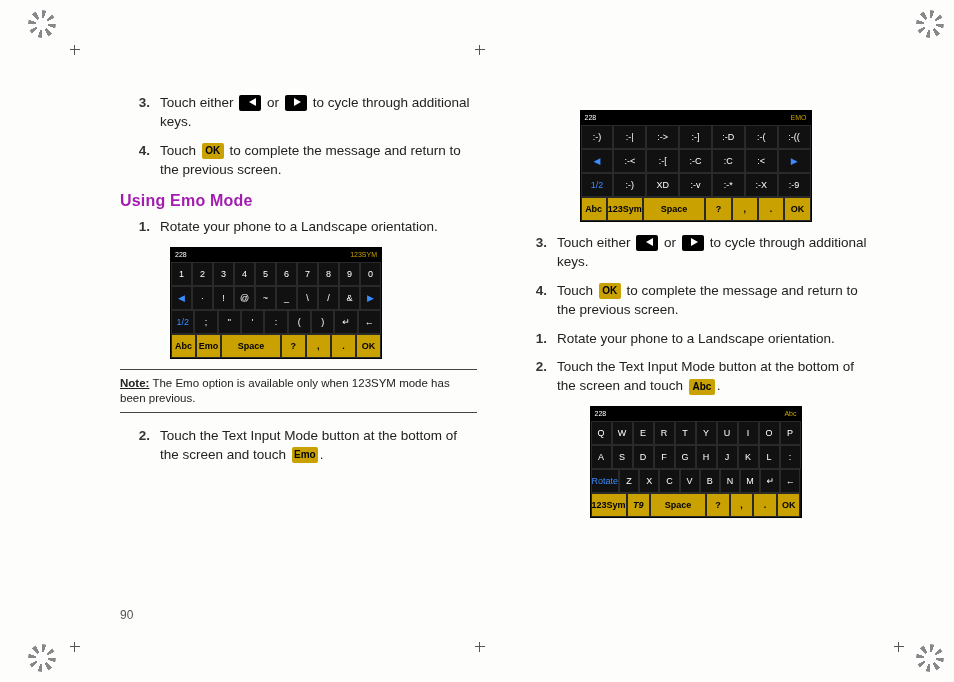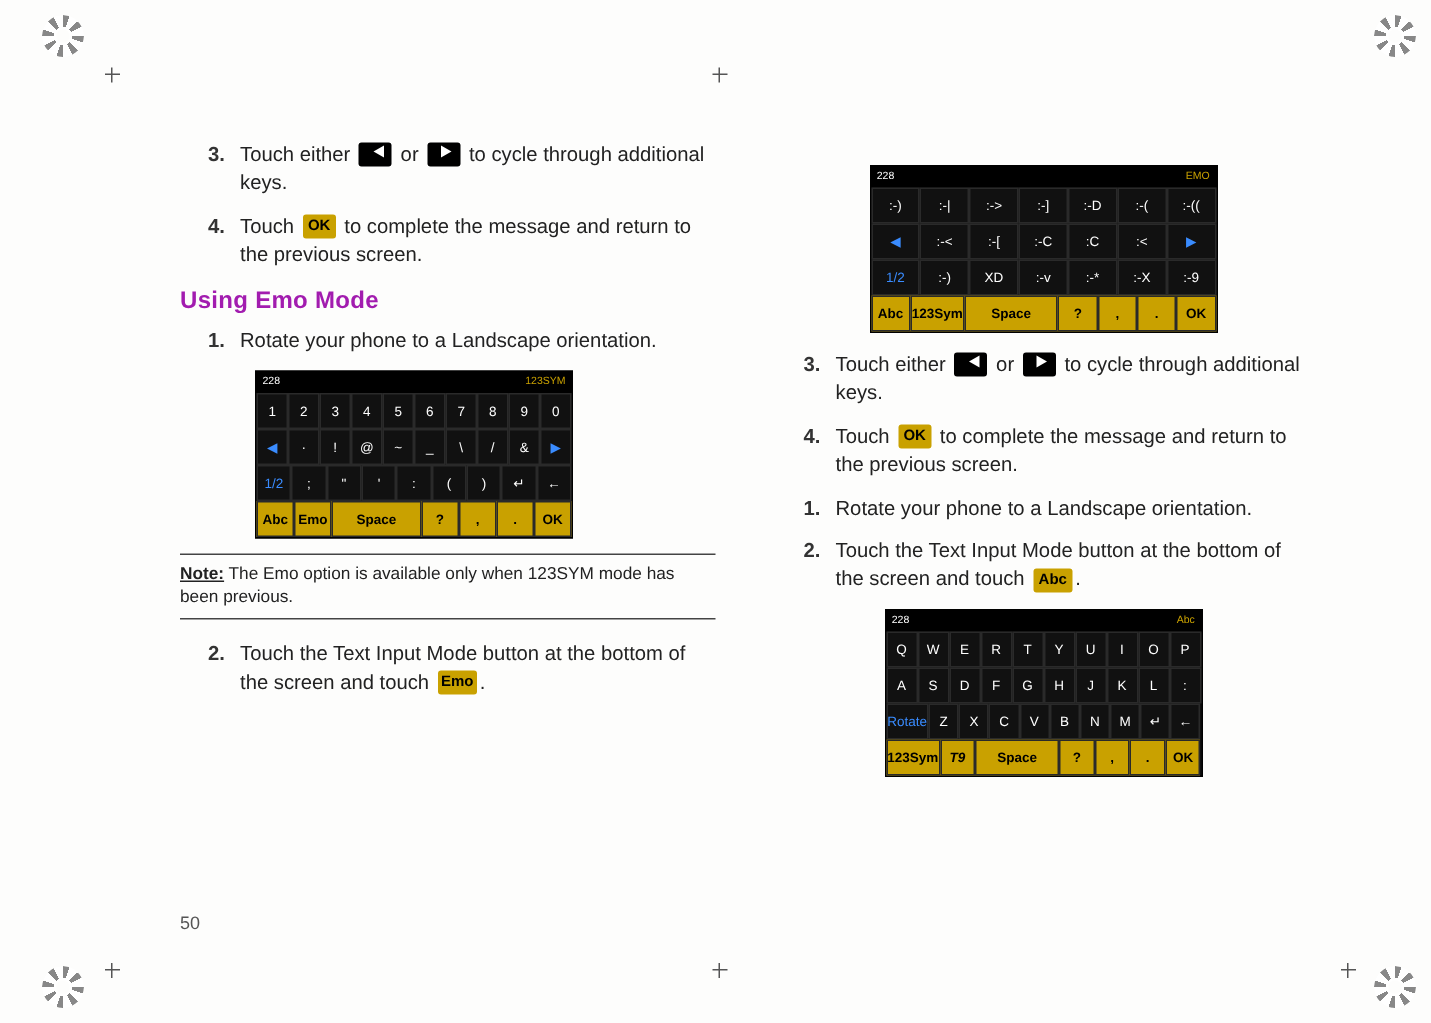--- a/index.html
+++ b/index.html
@@ -282,14 +282,14 @@
               <div class="cell yellow" style="flex: 1.2 1 0%;">,</div>
               <div class="cell yellow" style="flex: 1.2 1 0%;">.</div>
               <div class="cell yellow" style="flex: 1.2 1 0%;">OK</div>
             </div>
           </div>
       </div>
 
     </div>
   </div>
 
-  <div class="pagefoot">50</div>
+  <div class="pagefoot">90</div>
 </div>
 
 </body></html>

